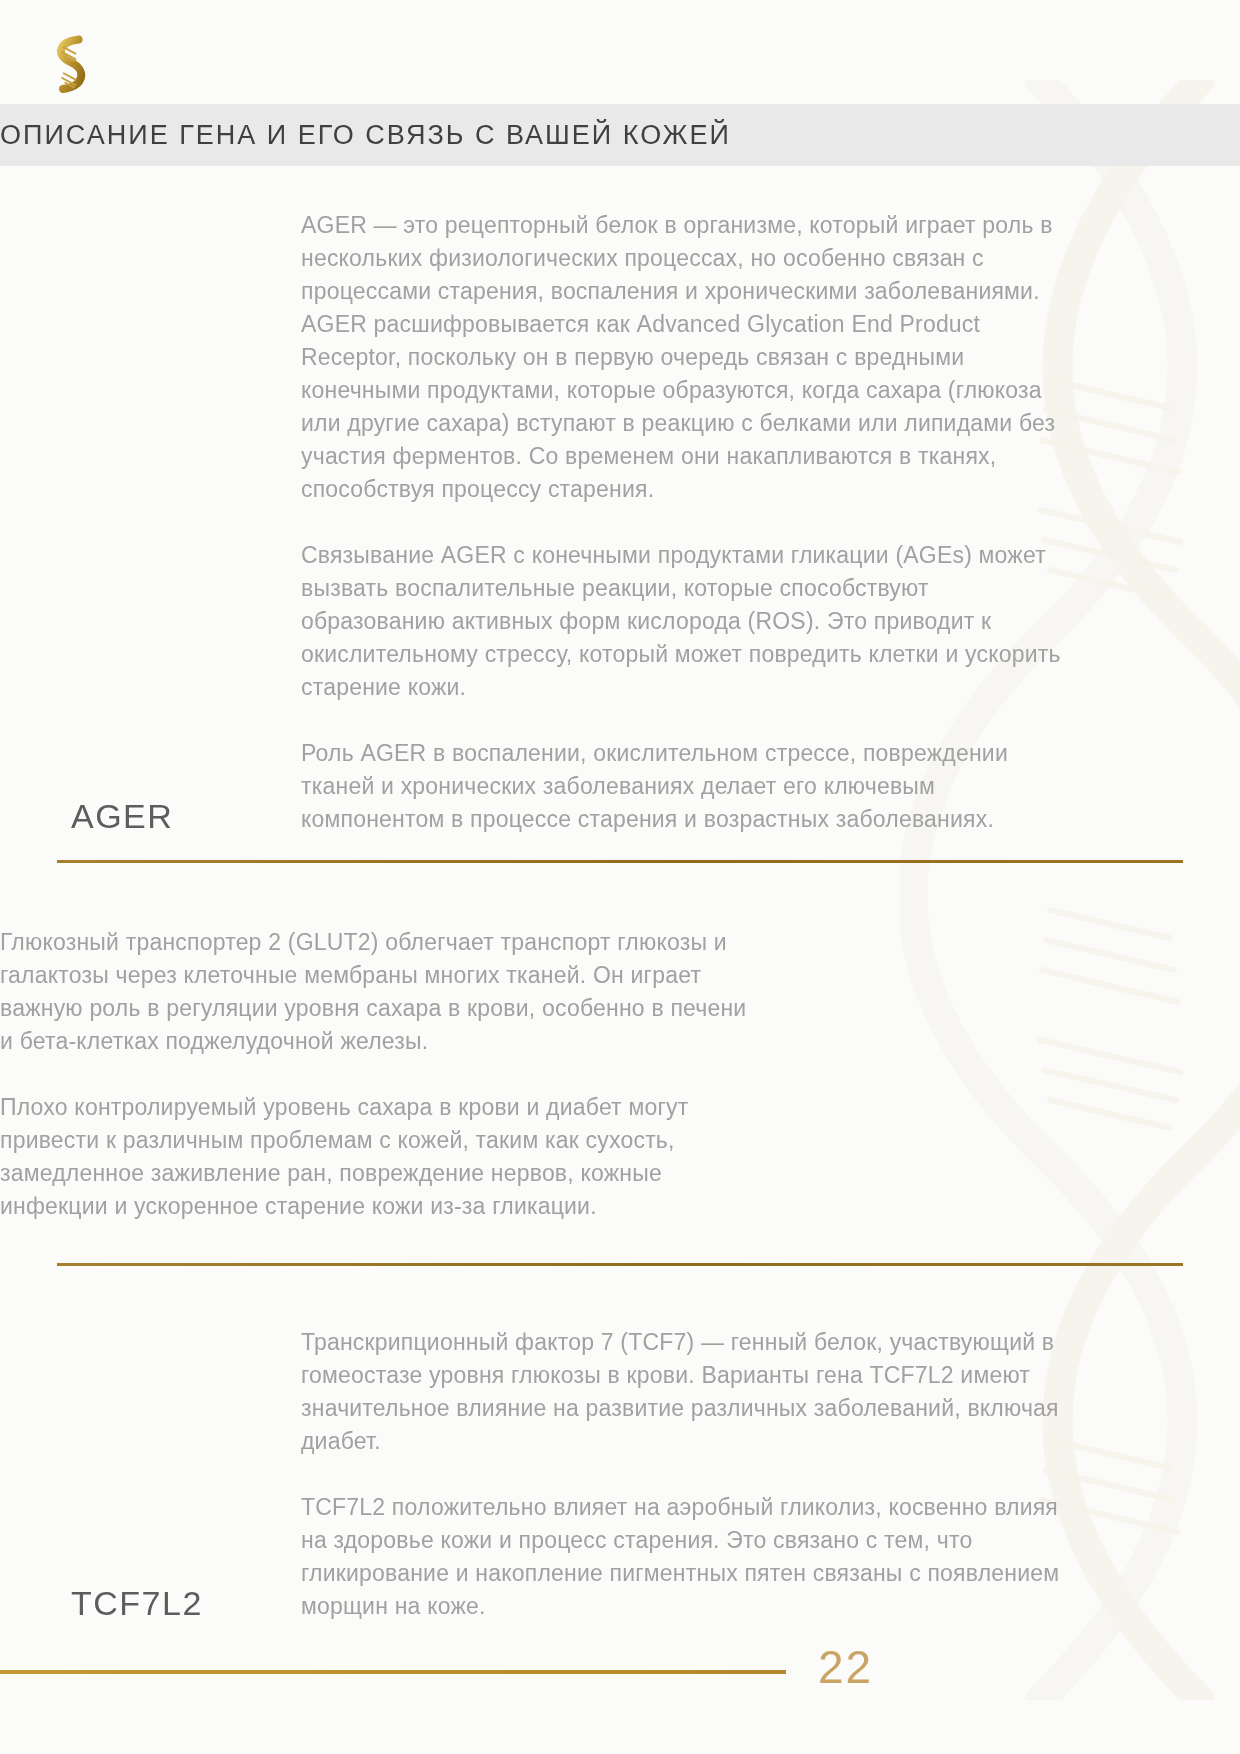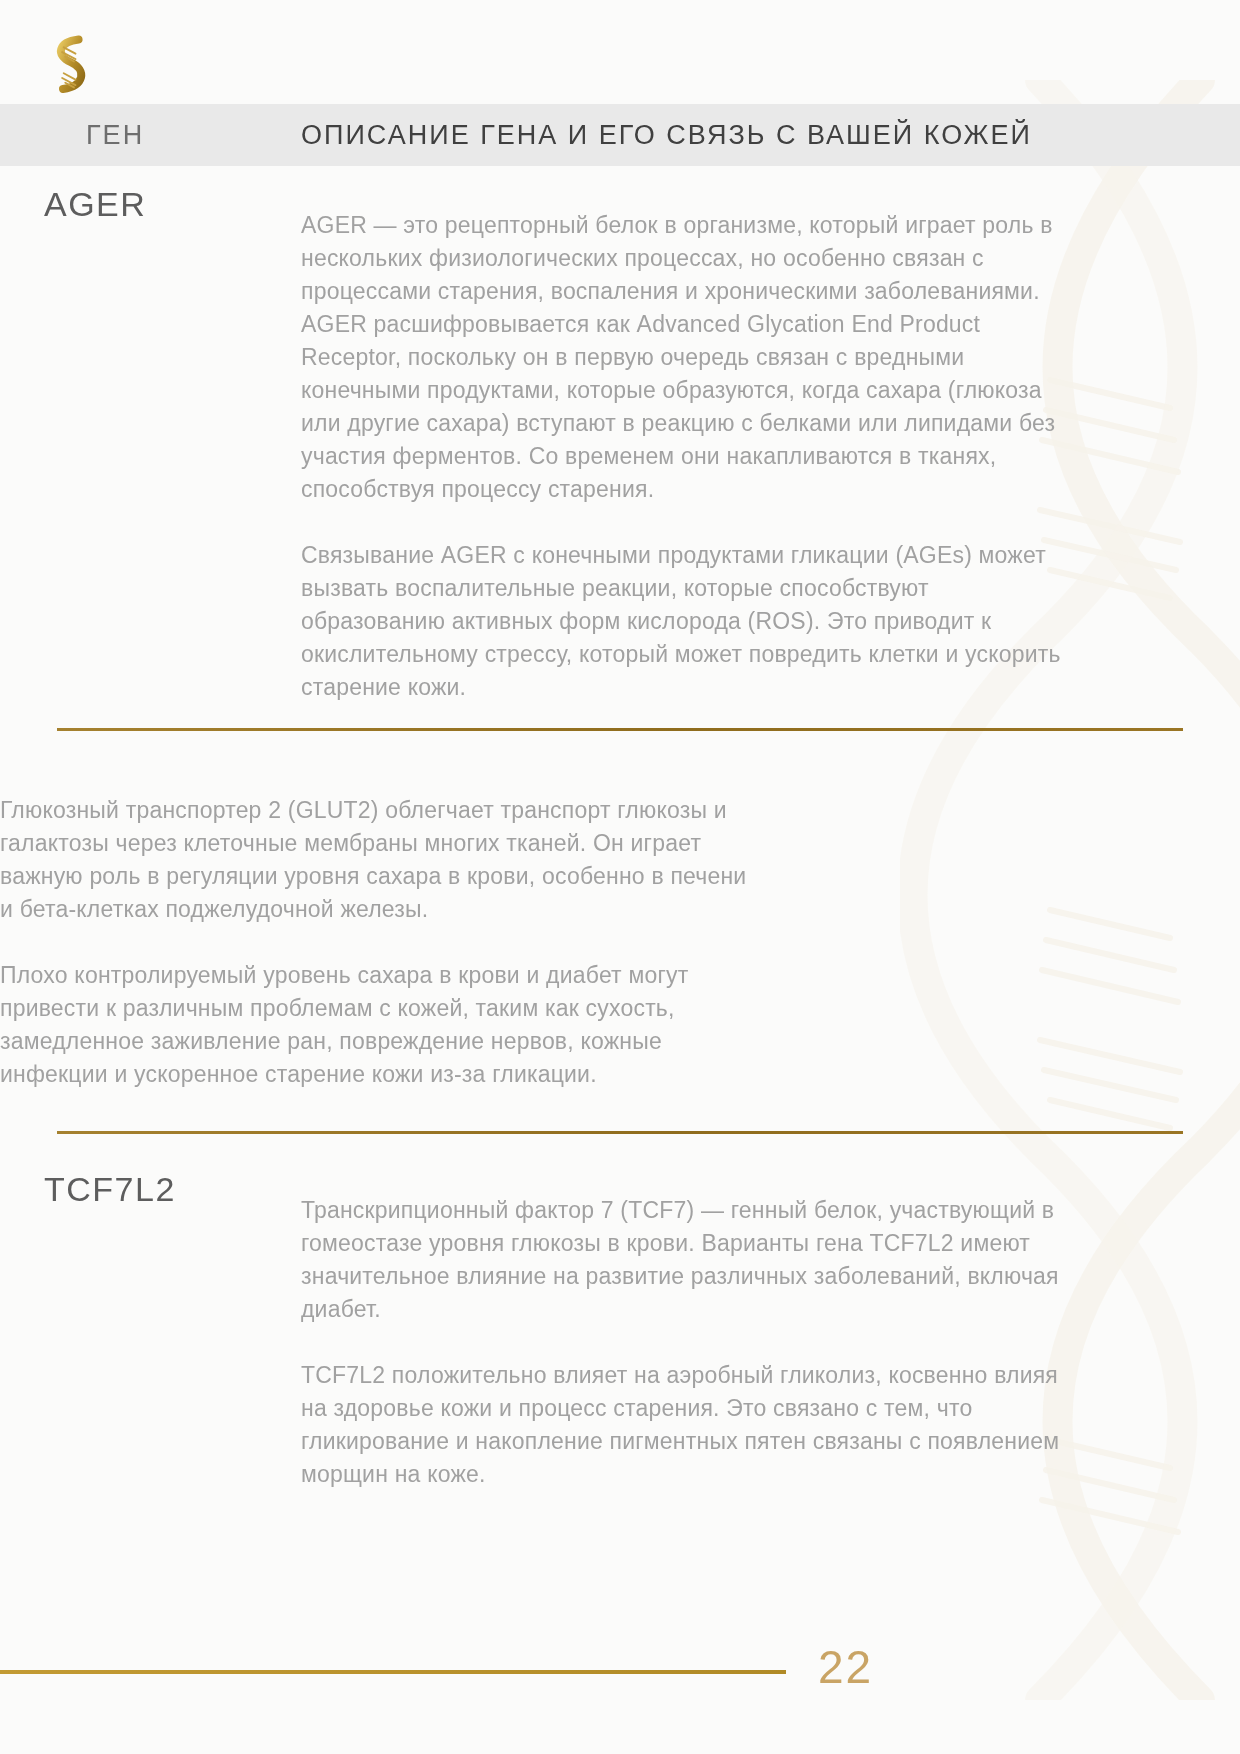--- a/index.html
+++ b/index.html
@@ -57,23 +57,23 @@
     position:absolute;
     top:166px;left:0;
     width:1240px;
   }
   .gene-row{
     display:flex;
   }
   .gene-col{
     box-sizing:border-box;
     width:301px;
-    padding-left:44px;
+    padding-left:71px;
     display:flex;
-    align-items:flex-start;
+    align-items:flex-end;
   }
   .gene-name{
     font-size:34px;
     font-weight:300;
     letter-spacing:1.5px;
     color:#5d5d5d;
   }
   .desc-col{
     box-sizing:border-box;
     width:760px;
@@ -138,33 +138,33 @@
       </linearGradient>
     </defs>
     <path d="M41 7 C15 10 11 27 31 36 C52 46 48 66 21 70" fill="none" stroke="url(#goldg)" stroke-width="10" stroke-linecap="round"></path>
     <g stroke="#c7a040" stroke-width="2.4" stroke-linecap="round">
       <path d="M22 17 l15 8 M20 23 l17 9 M24 29 l11 6"></path>
       <path d="M22 50 l15 8 M20 56 l17 9 M24 62 l11 6"></path>
     </g>
   </svg>
 
   <div class="header-band">
-    <div class="header-gene">ГЕН</div>
     <div class="header-desc">ОПИСАНИЕ ГЕНА И ЕГО СВЯЗЬ С ВАШЕЙ КОЖЕЙ</div>
   </div>
 
   <div class="table-body">
 
     <div class="gene-row row-ager">
       <div class="gene-col">
         <span class="gene-name">AGER</span>
       </div>
       <div class="desc-col">
         <p>AGER — это рецепторный белок в организме, который играет роль в нескольких физиологических процессах, но особенно связан с процессами старения, воспаления и хроническими заболеваниями. AGER расшифровывается как Advanced Glycation End Product Receptor, поскольку он в первую очередь связан с вредными конечными продуктами, которые образуются, когда сахара (глюкоза или другие сахара) вступают в реакцию с белками или липидами без участия ферментов. Со временем они накапливаются в тканях, способствуя процессу старения.</p>
         <p>Связывание AGER с конечными продуктами гликации (AGEs) может вызвать воспалительные реакции, которые способствуют образованию активных форм кислорода (ROS). Это приводит к окислительному стрессу, который может повредить клетки и ускорить старение кожи.</p>
+        <p>Роль AGER в воспалении, окислительном стрессе, повреждении тканей и хронических заболеваниях делает его ключевым компонентом в процессе старения и возрастных заболеваниях.</p>
       </div>
     </div>
 
     <div class="divider"></div>
 
     <div class="gene-row row-glut2">
       <div class="desc-col">
         <p>Глюкозный транспортер 2 (GLUT2) облегчает транспорт глюкозы и галактозы через клеточные мембраны многих тканей. Он играет важную роль в регуляции уровня сахара в крови, особенно в печени и бета-клетках поджелудочной железы.</p>
         <p>Плохо контролируемый уровень сахара в крови и диабет могут привести к различным проблемам с кожей, таким как сухость, замедленное заживление ран, повреждение нервов, кожные инфекции и ускоренное старение кожи из-за гликации.</p>
       </div>

